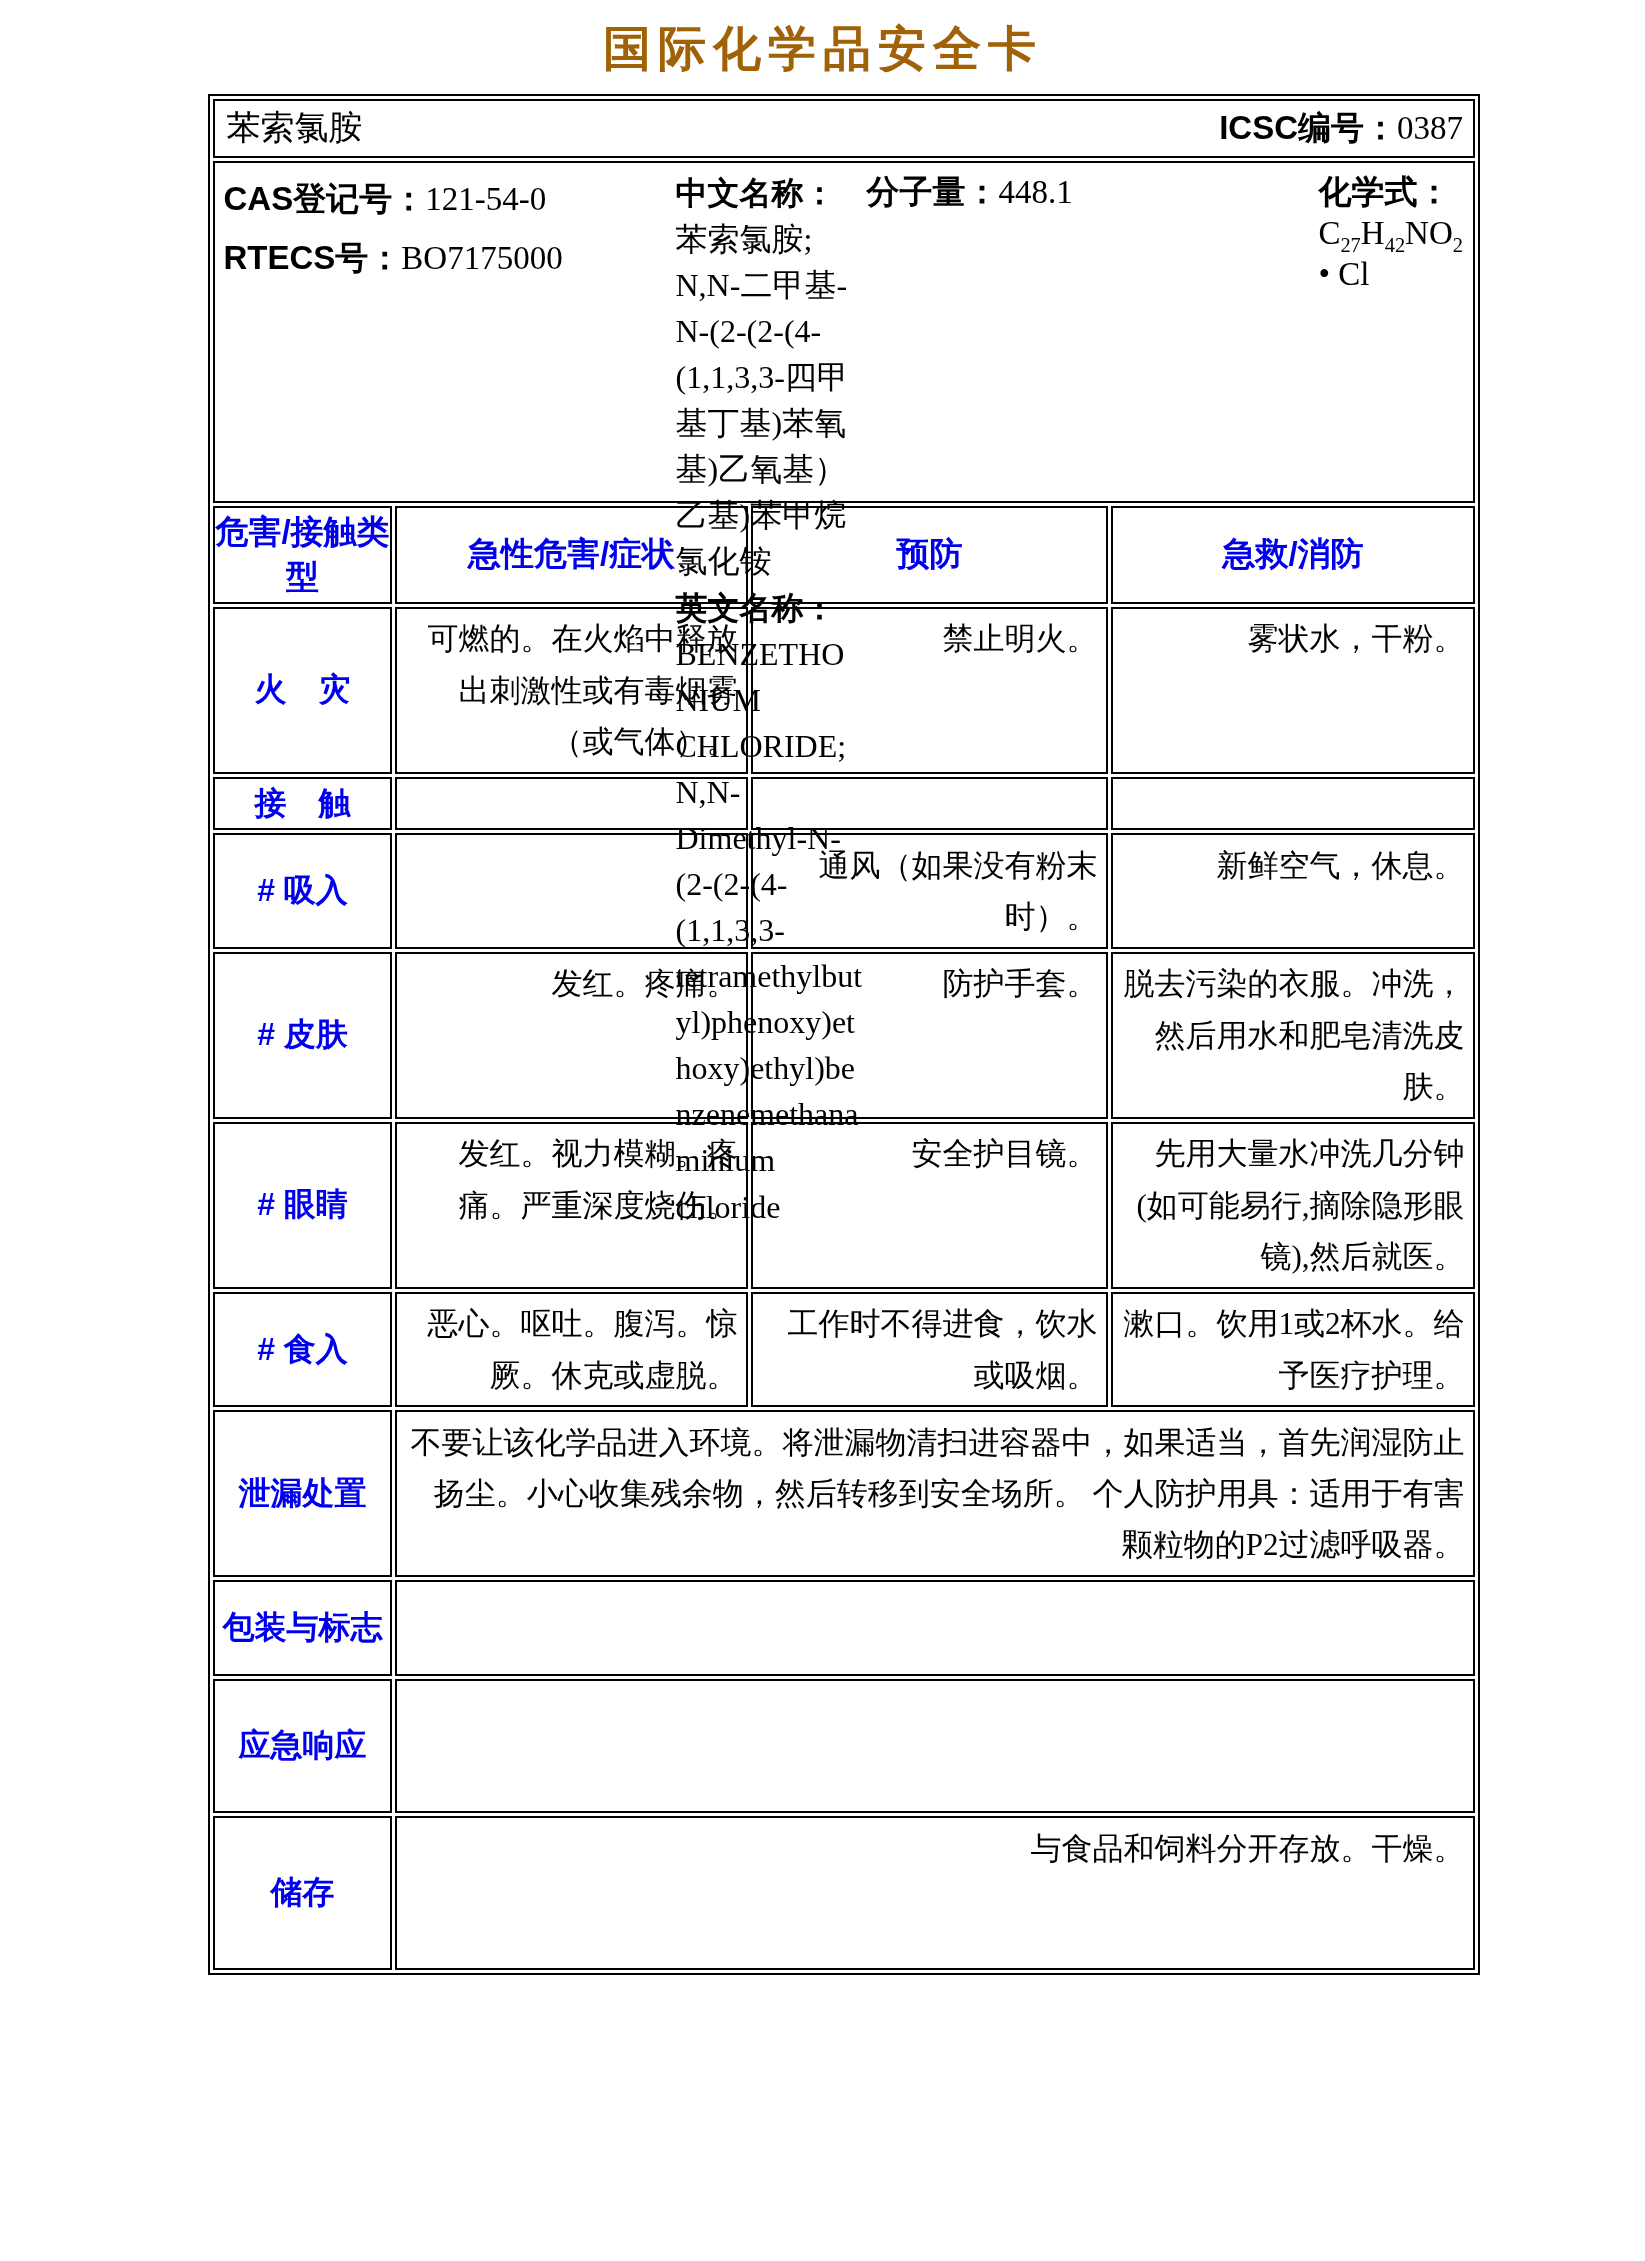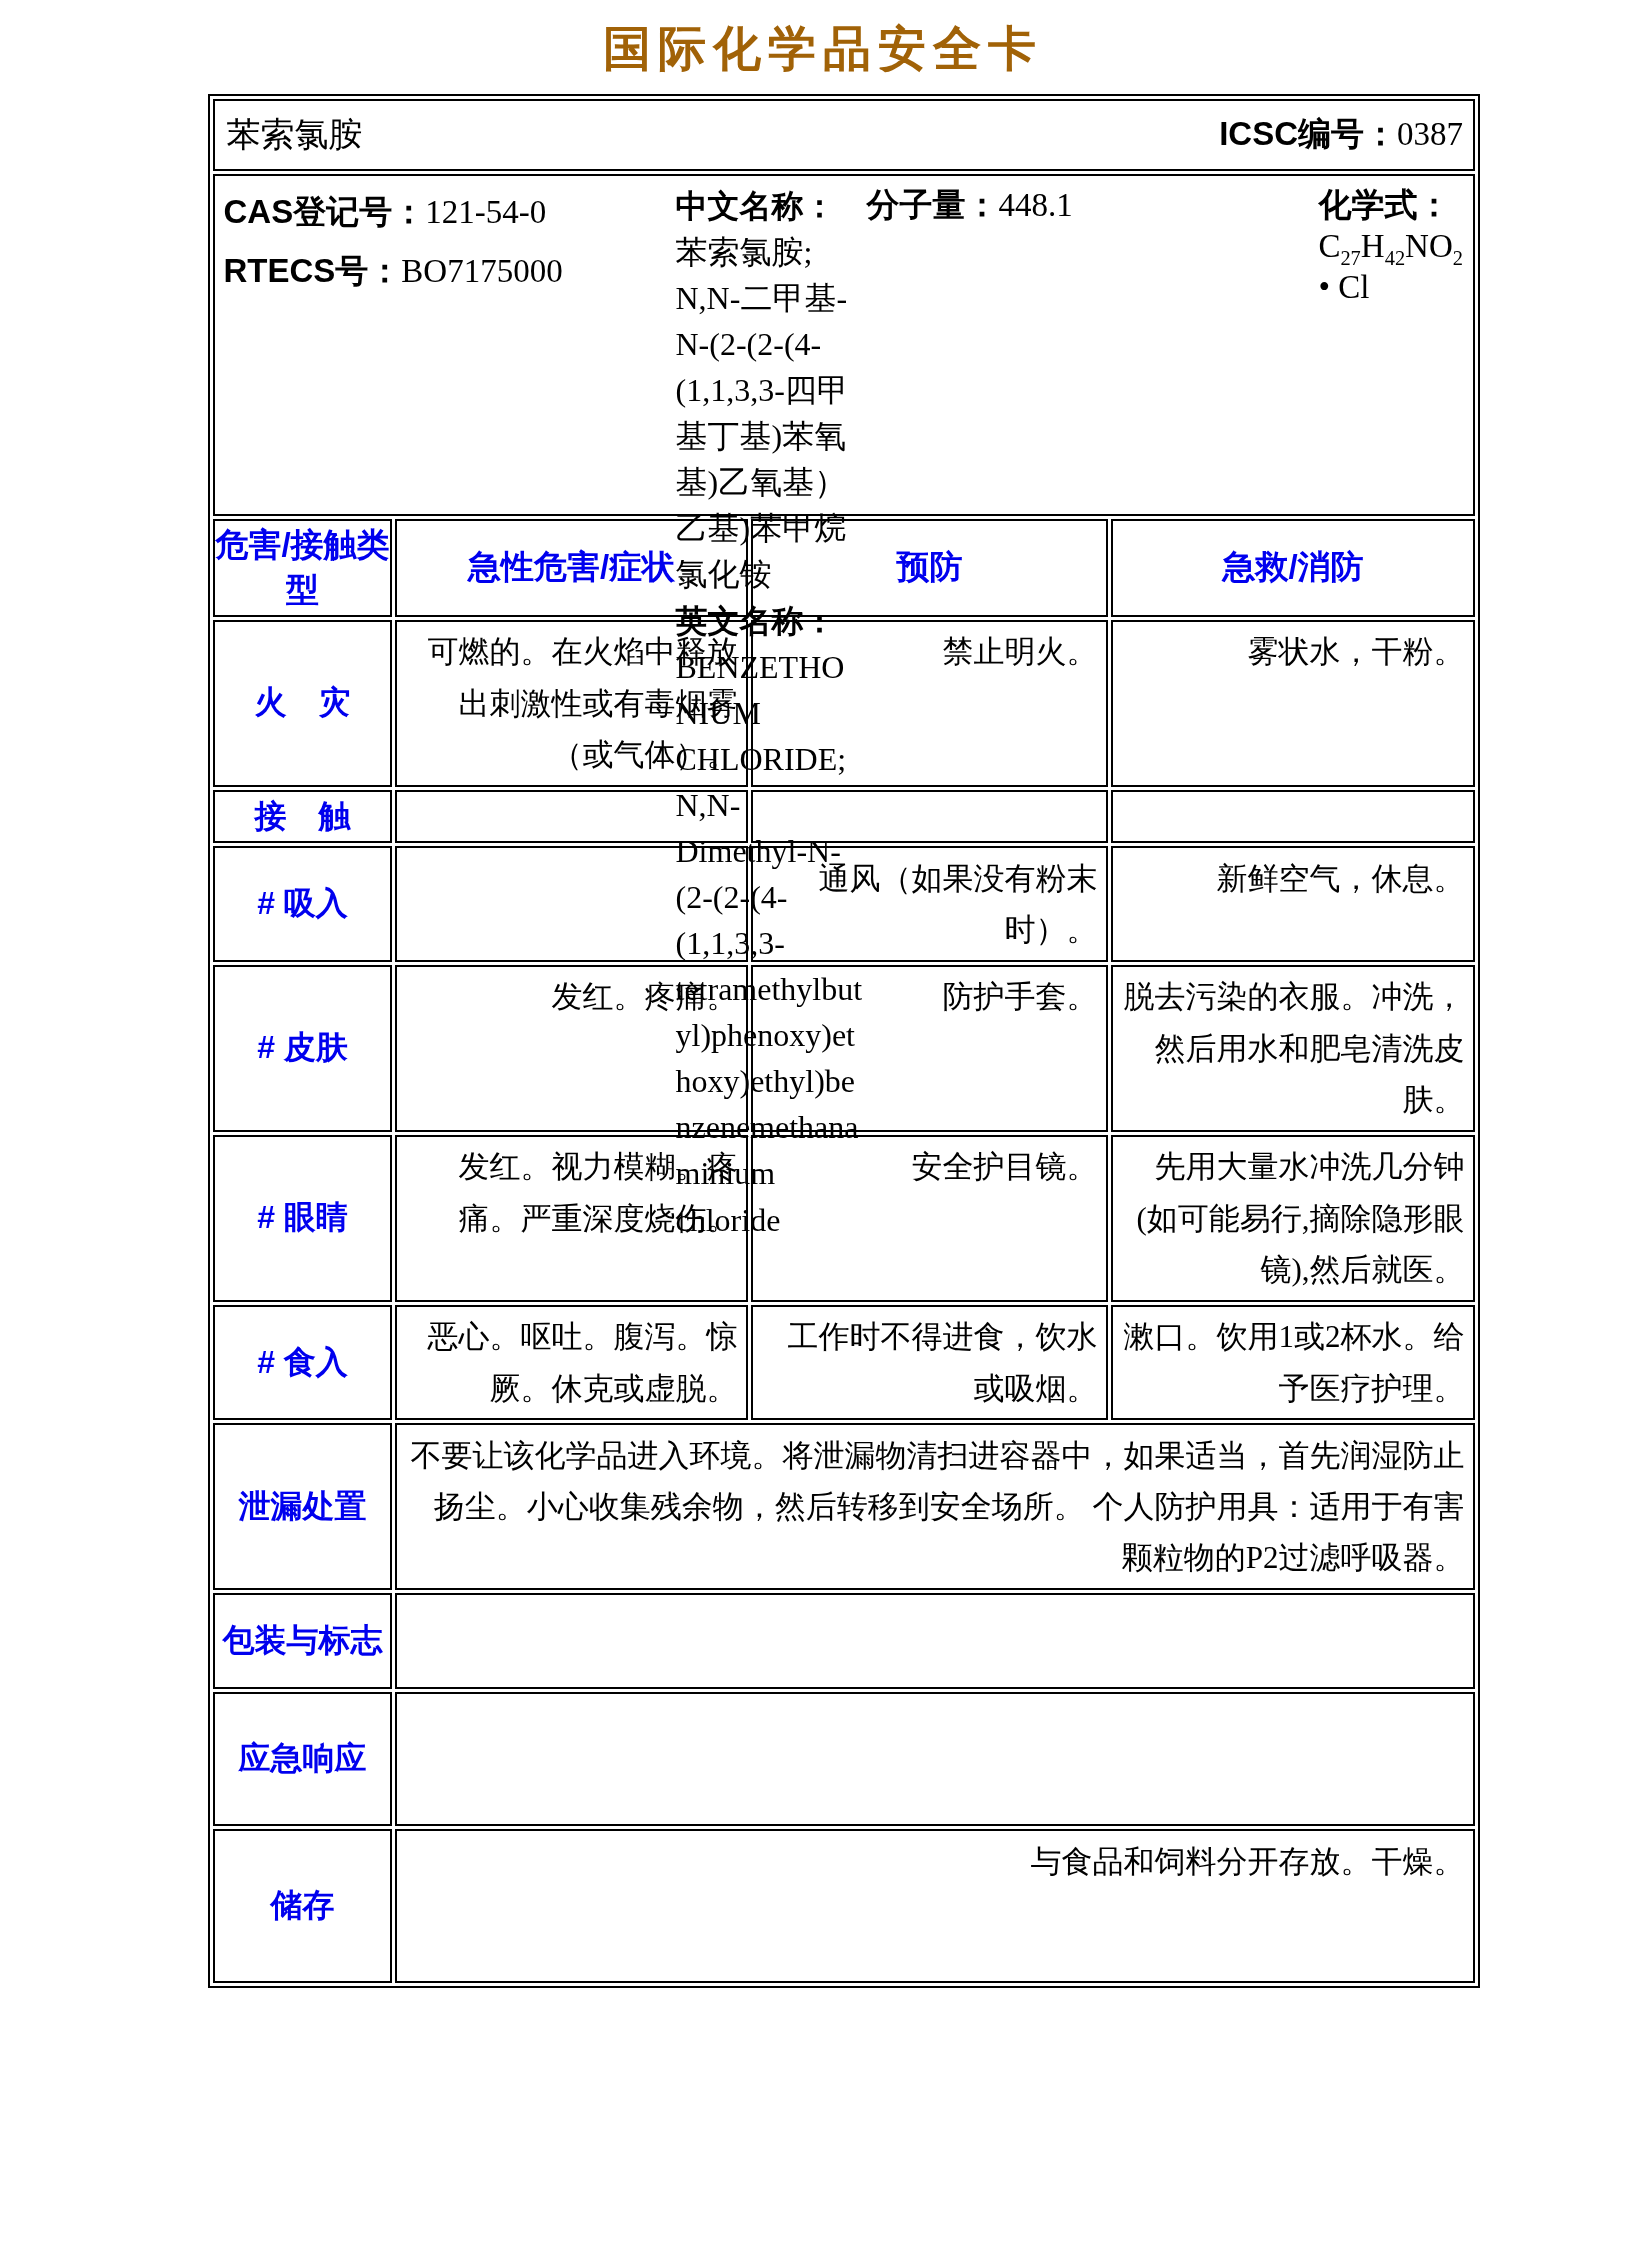--- a/index.html
+++ b/index.html
@@ -59,21 +59,21 @@
 
 <table class="card">
   <colgroup>
     <col style="width:179px">
     <col style="width:353px">
     <col style="width:357px">
     <col>
   </colgroup>
 
   <tbody>
-      <tr style="height:72px">
+      <tr style="height:59px">
     <td class="row-title-cell" colspan="4">
       <div class="title-flex">
         <span class="substance">苯索氯胺</span>
         <span class="icsc">
           <span class="blue">ICSC编号：</span><span>0387</span>
         </span>
       </div>
     </td>
   </tr>
 

